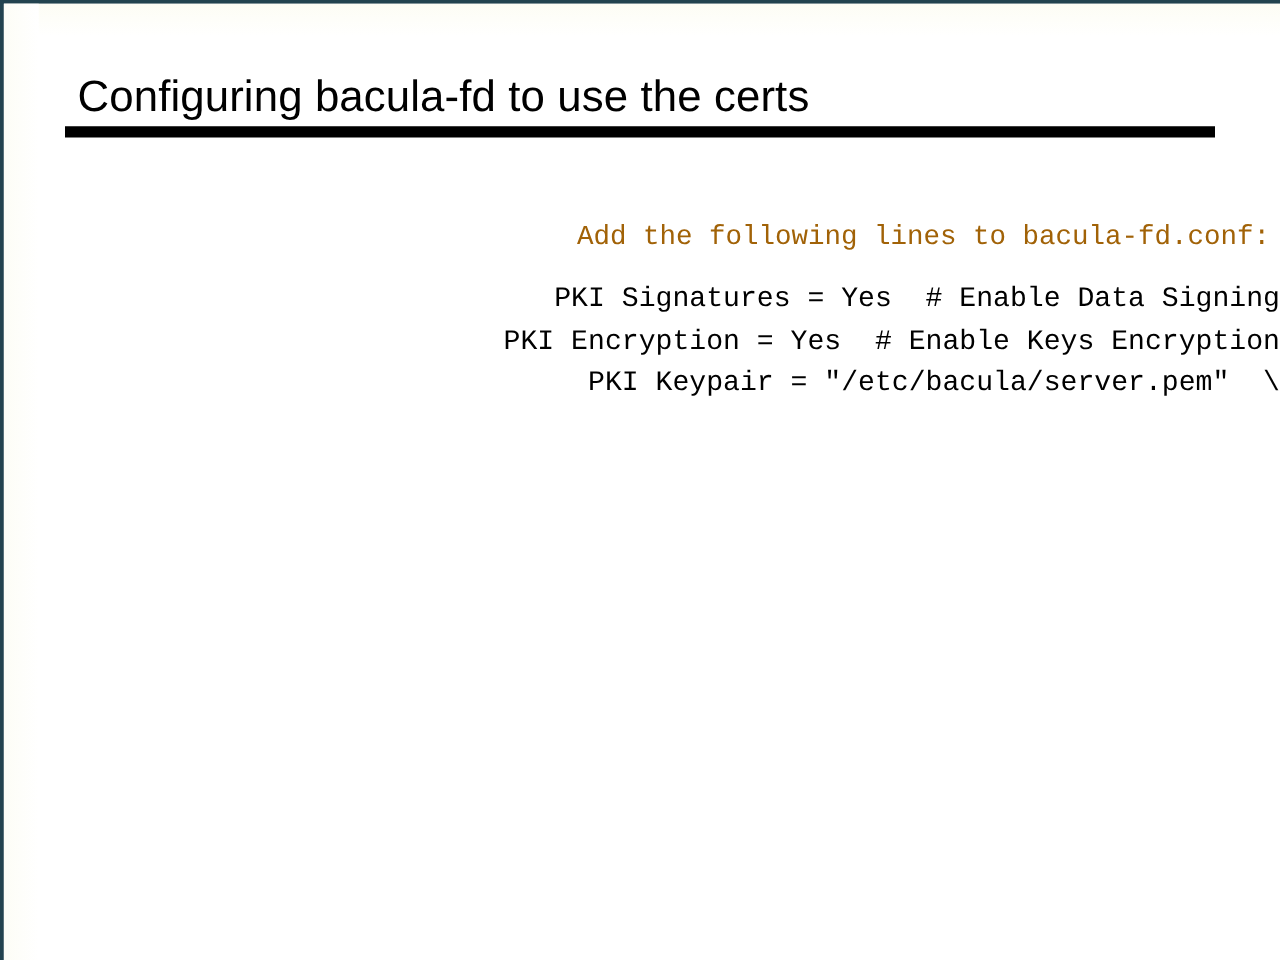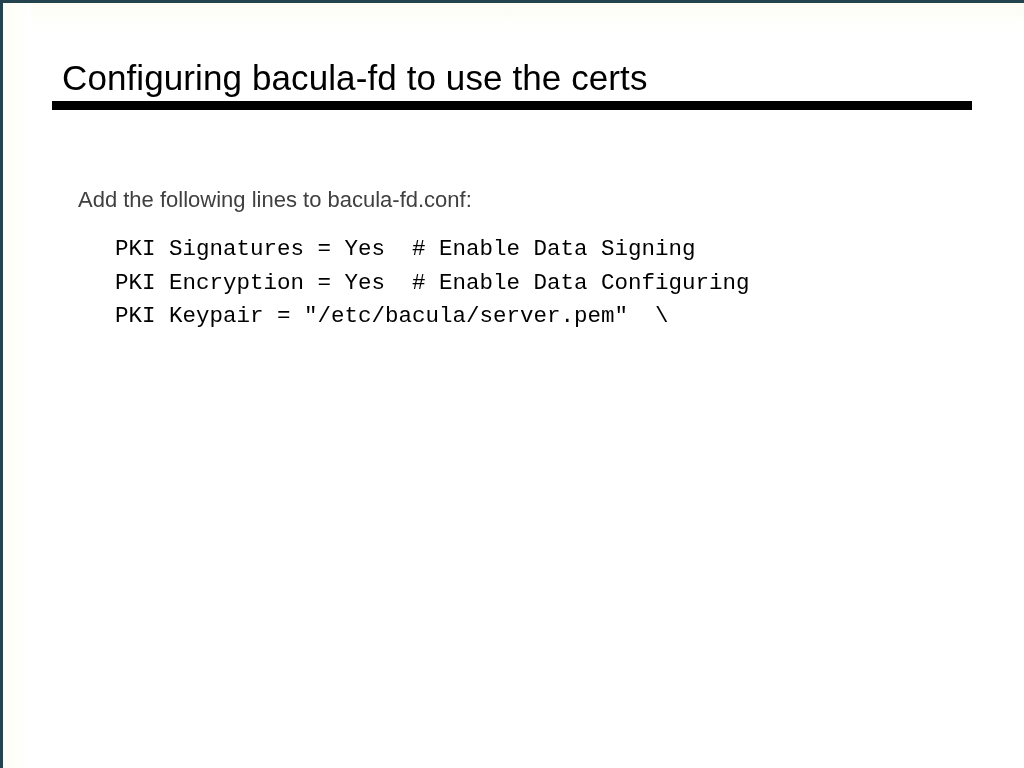--- a/index.html
+++ b/index.html
@@ -13,20 +13,21 @@
     overflow: hidden;
     font-family: "Liberation Sans", sans-serif;
   }
 
   #slide {
     position: relative;
     width: 1024px;
     height: 768px;
     background: #ffffff;
     box-sizing: border-box;
+    text-align: right;
   }
 
   
   #edge-top {
     position: absolute;
     left: 0;
     top: 0;
     width: 1024px;
     height: 3px;
     background: #23434f;
@@ -81,26 +82,26 @@
   }
 
   #body {
     position: absolute;
     left: 0;
     top: 168px;
     width: 1024px;
   }
 
   .lead {
-    margin: 18px;
+    margin: 8px;
     padding: 0 0 0 60px;
-    font-family: Liberation Sans, sans-serif;
+    font-family: Liberation Mono, monospace;
     font-size: 22px;
     line-height: 28px;
-    color: #404040;
+    color: #a16207;
     white-space: pre;
   }
 
   #code {
     margin: 19px 0 0 0;
     padding: 0 0 0 115px;
     font-family: "Liberation Mono", "DejaVu Sans Mono", monospace;
     font-size: 22.5px;
     line-height: 33.5px;
     color: #000000;
@@ -123,17 +124,17 @@
   <div id="edge-left"></div>
 
   <h1 id="title">Configuring bacula-fd to use the certs</h1>
 
   <div id="title-rule"></div>
 
   <div id="body">
 
     <p class="lead">Add the following lines to bacula-fd.conf:</p>
 
-    <pre id="code"><span class="line">PKI Signatures = Yes  # Enable Data Signing</span><span class="line">PKI Encryption = Yes  # Enable Data Configuring</span><span class="line">PKI Keypair = "/etc/bacula/server.pem"  \</span></pre>
+    <pre id="code"><span class="line">PKI Signatures = Yes  # Enable Data Signing</span><span class="line">PKI Encryption = Yes  # Enable Keys Encryption</span><span class="line">PKI Keypair = "/etc/bacula/server.pem"  \</span></pre>
 
   </div>
 
 </div>
 
 </body></html>

